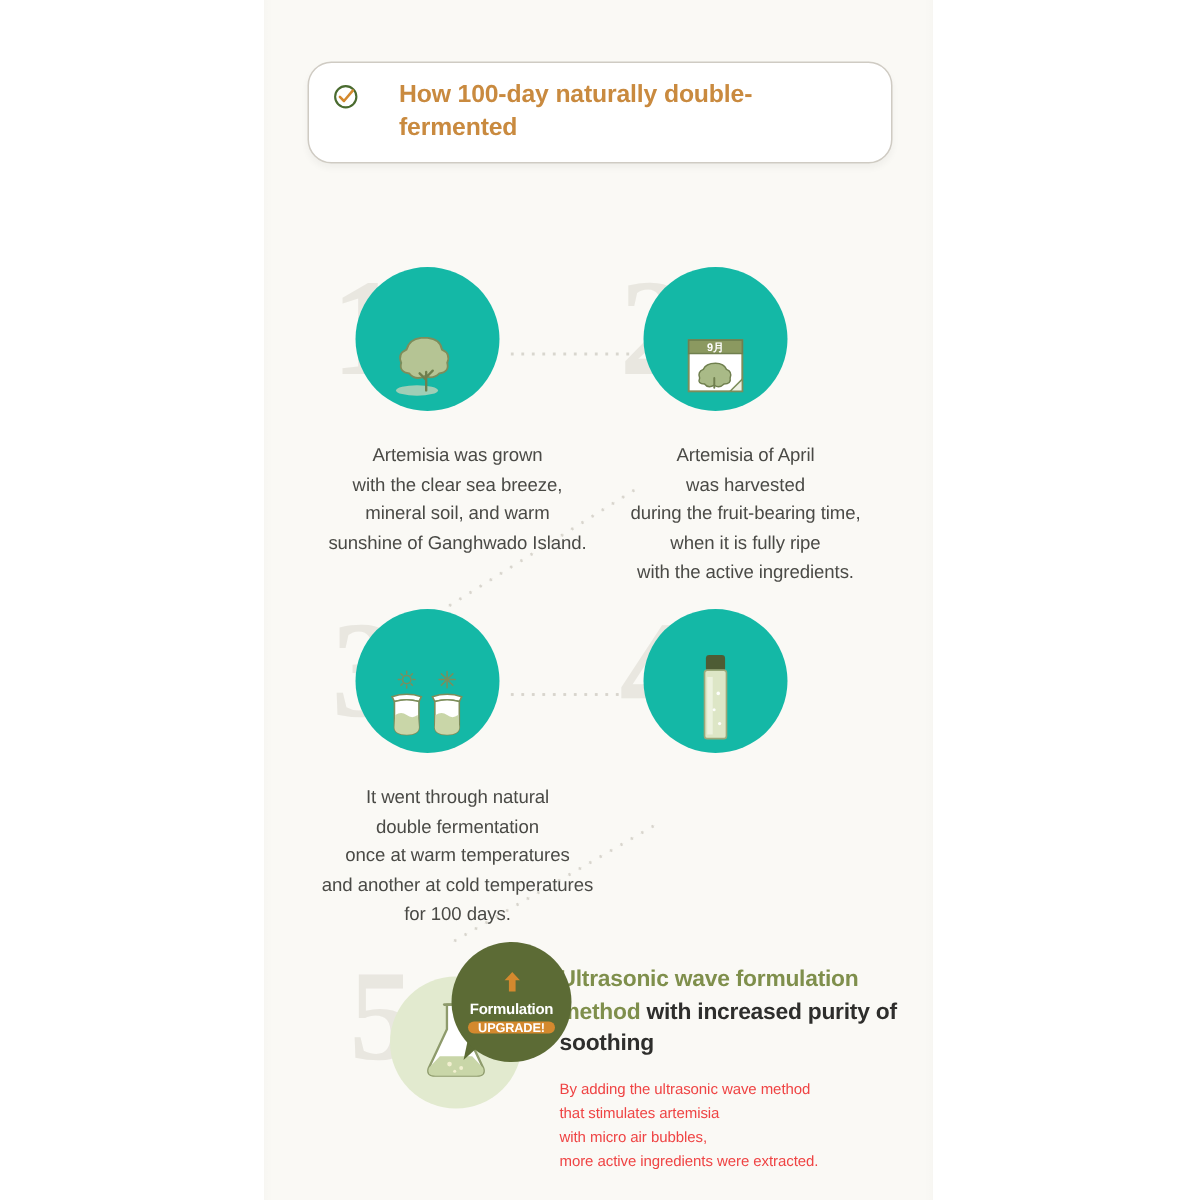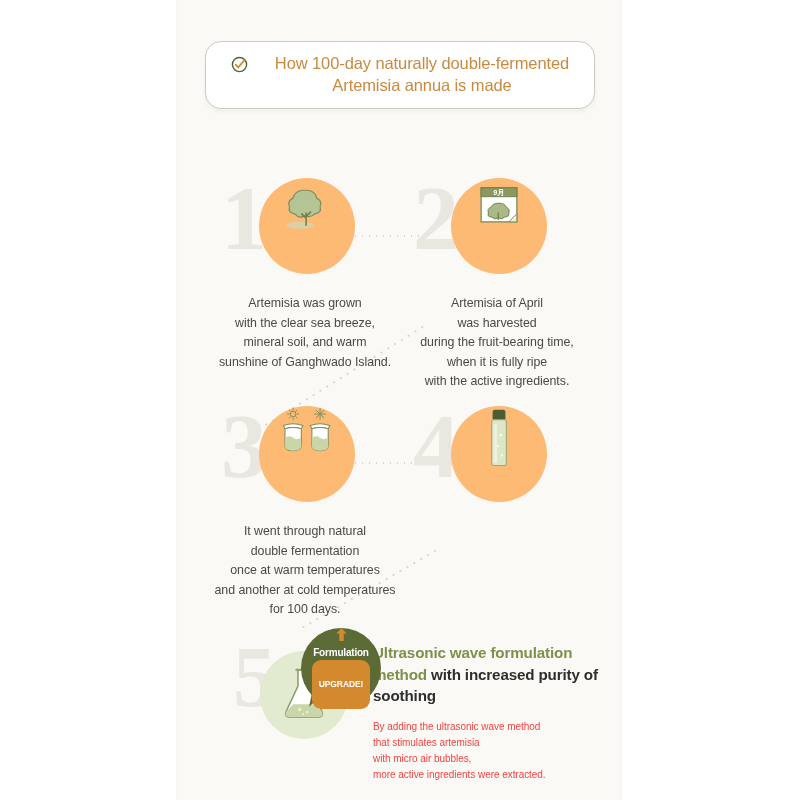--- a/index.html
+++ b/index.html
@@ -45,23 +45,22 @@
   .header-inner {
     display: flex;
     align-items: flex-start;
     gap: 8px;
     padding: 0 16px;
   }
   .check-icon { flex: 0 0 auto; margin-top: 3px; }
   .header-text {
     color: #c98a3f;
     font-size: 16.5px;
-    font-weight: normal;
+    font-weight: bold;
     line-height: 1.32;
-    text-align: center;
     letter-spacing: -0.1px;
     margin-left: 19px;
   }
 
   
   .step {
     position: absolute;
     width: 200px;
   }
   .circle-wrap {
@@ -73,26 +72,26 @@
     font-family: "Liberation Serif", serif;
     font-size: 92px;
     font-weight: bold;
     color: #e9e7e0;
     line-height: 1;
     left: 16px; top: 2px;
     user-select: none;
   }
   .circle {
     position: absolute;
-    left: 54px; top: 8px;
+    left: 32px; top: 8px;
     width: 96px; height: 96px;
     border-radius: 50%;
-    background: #fdba74;
+    background: #14b8a6;
     display: flex;
-    align-items: flex-start;
+    align-items: flex-end;
     justify-content: center;
   }
   .step-text {
     margin-top: 14px;
     text-align: center;
     font-size: 12.4px;
     line-height: 1.58;
     color: #4a4a46;
     letter-spacing: -0.05px;
     white-space: pre-line;
@@ -172,21 +171,21 @@
     font-weight: bold;
     letter-spacing: -0.2px;
     line-height: 1;
     text-align: right;
   }
   .badge-pill {
     background: #d4892e;
     color: #ffffff;
     font-size: 8.5px;
     font-weight: bold;
-    padding: 20px 7px;
+    padding: 0 7px;
     border-radius: 9px;
     letter-spacing: -0.1px;
     line-height: 1;
   }
   .step5-body {
     position: absolute;
     left: 168px; top: 24px;
     width: 236px;
   }
   .step5-heading {
@@ -217,21 +216,20 @@
   <div class="header-card">
     <div class="header-inner">
       <span class="check-icon">
         <svg width="17" height="17" viewBox="0 0 24 24">
           <circle cx="12" cy="12" r="10" fill="none" stroke="#4a6b2f" stroke-width="2"></circle>
           <path d="M6.5 12.2 L10.3 16 L18.6 6.2" fill="none" stroke="#d4892e" stroke-width="2.4" stroke-linecap="round" stroke-linejoin="round"></path>
         </svg>
       </span>
       <div class="header-text">
         <div>How 100-day naturally double-fermented</div>
-        <div>Artemisia annua is made</div>
       </div>
     </div>
   </div>
 
   <div class="dots" style="left:338px; top:235px; width:92px;"></div>
   <div class="dots-diag" style="left:256px; top:430px; width:200px; transform: rotate(-32deg);"></div>
   <div class="dots" style="left:338px; top:462px; width:92px;"></div>
   <div class="dots-diag" style="left:300px; top:628px; width:160px; transform: rotate(-30deg);"></div>
 
   <div class="step" style="left:205px; top:170px;">

